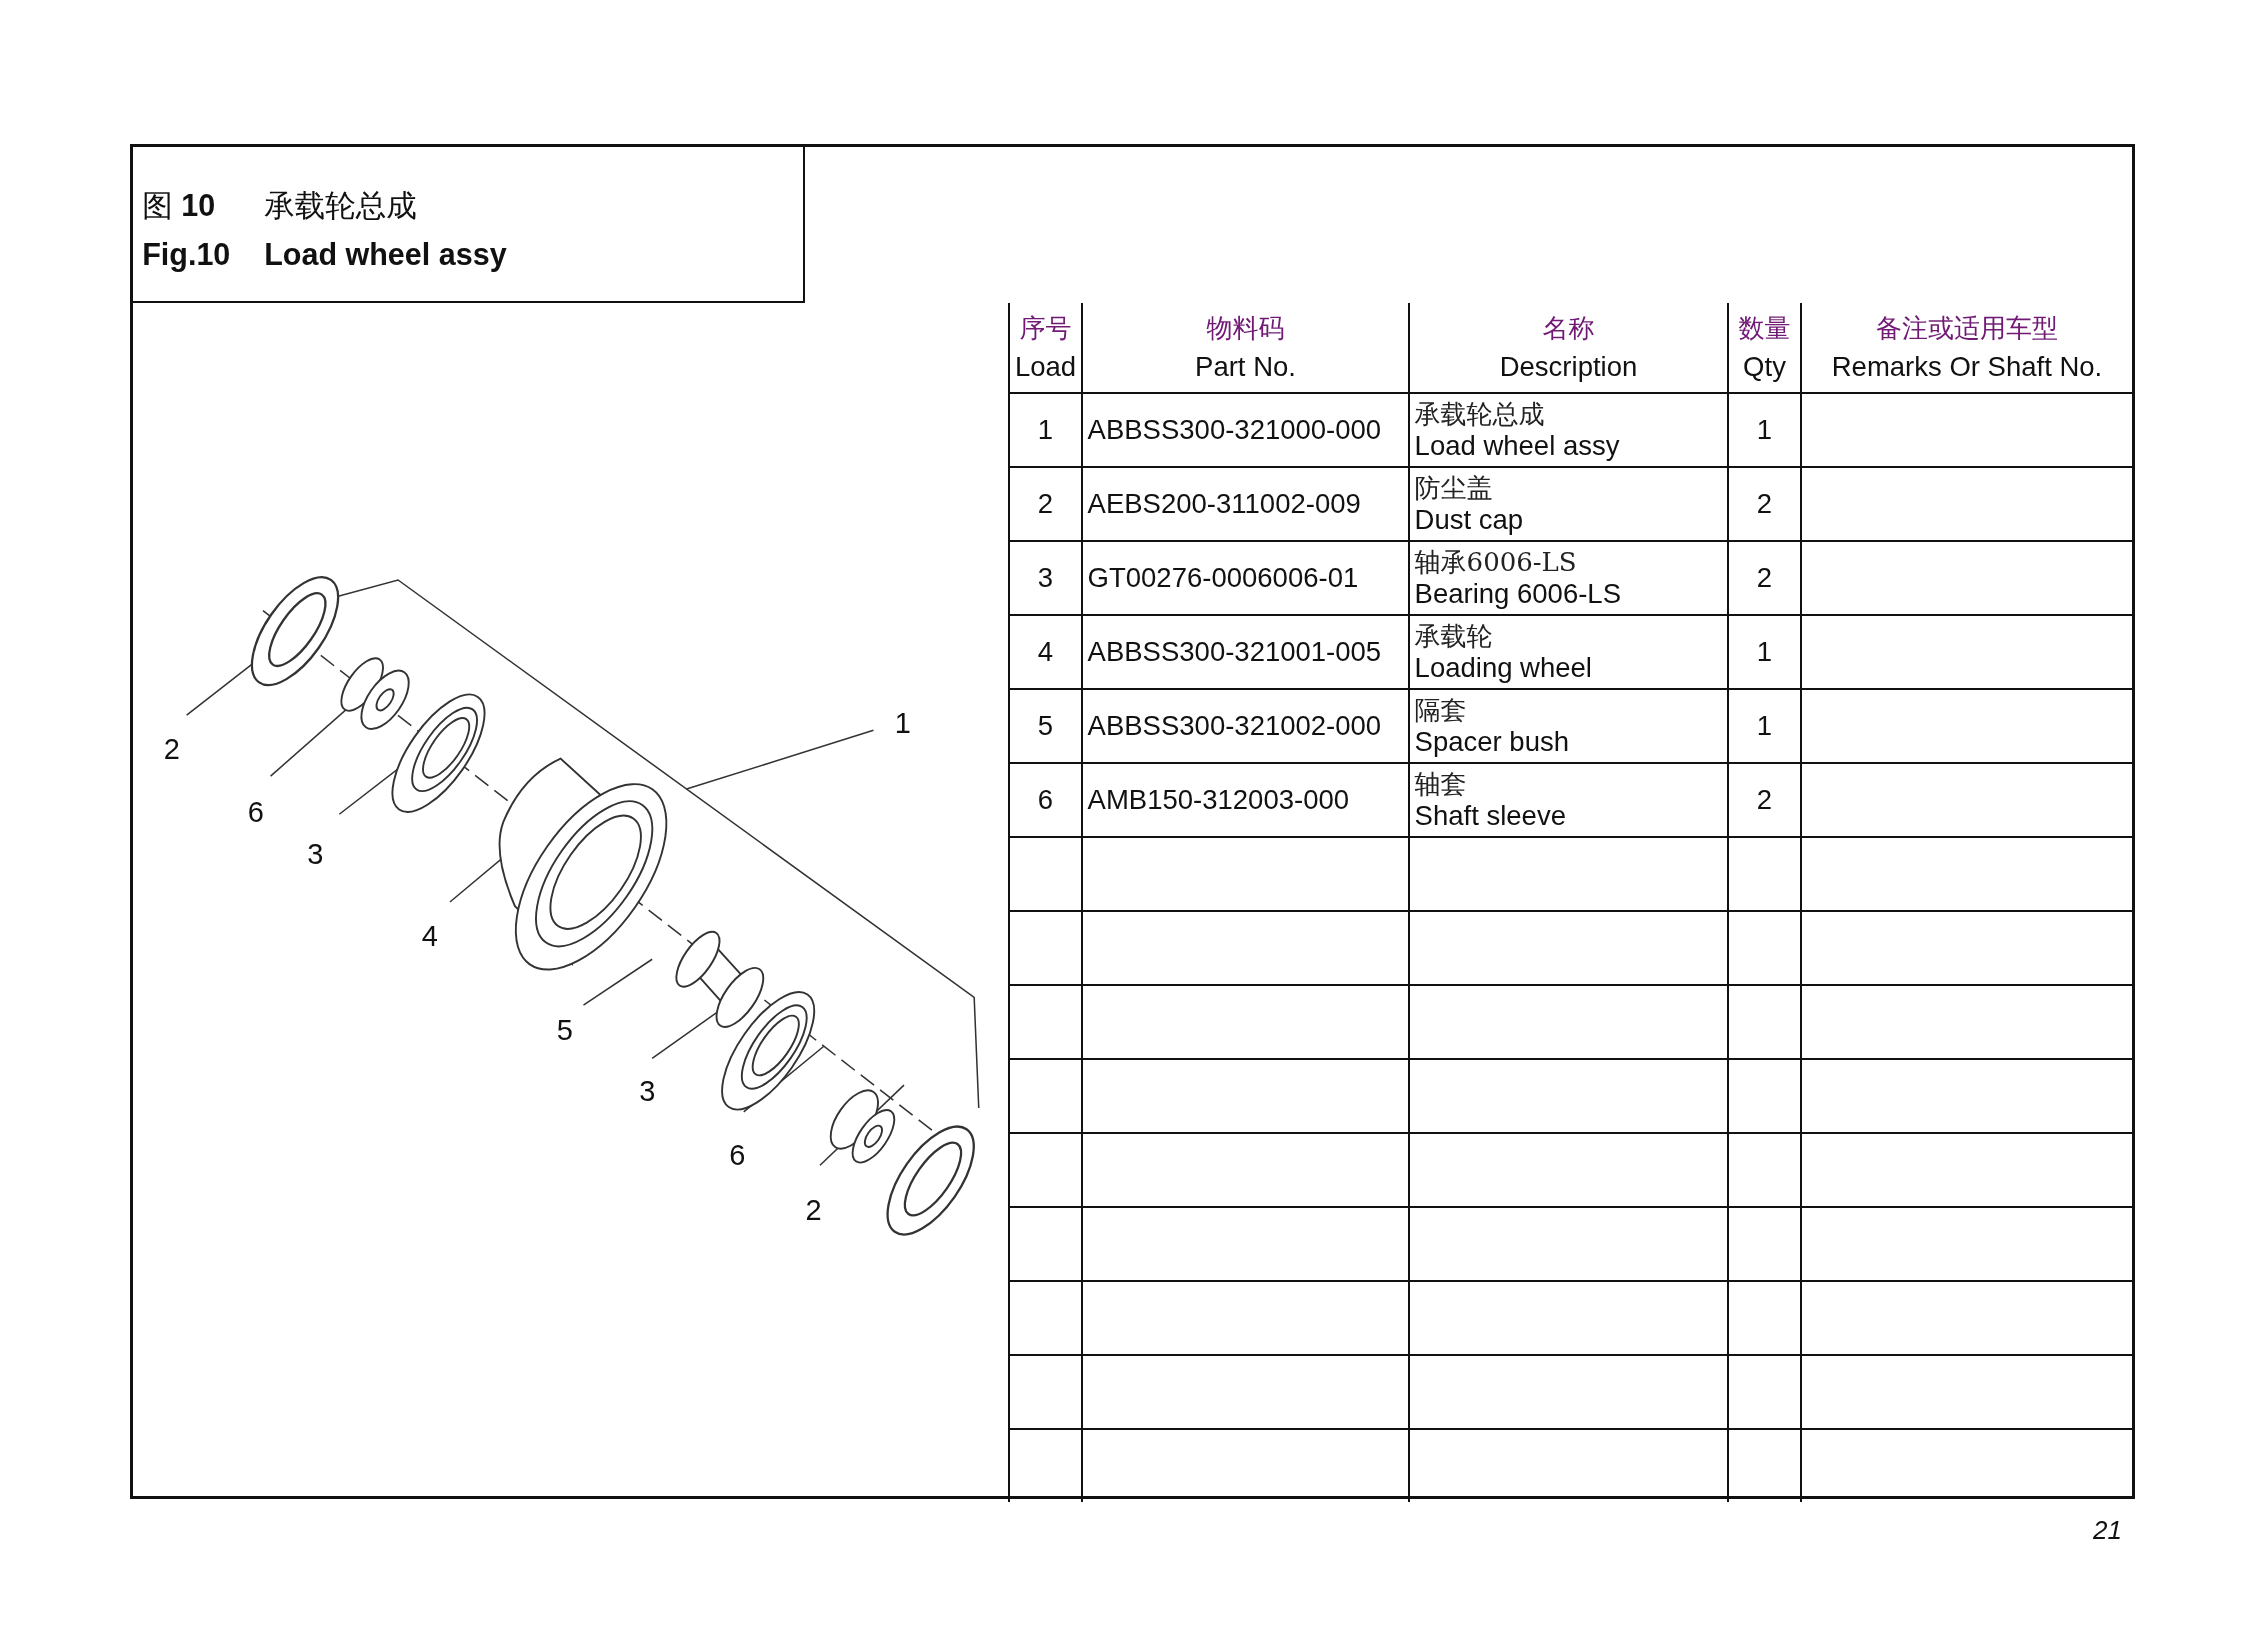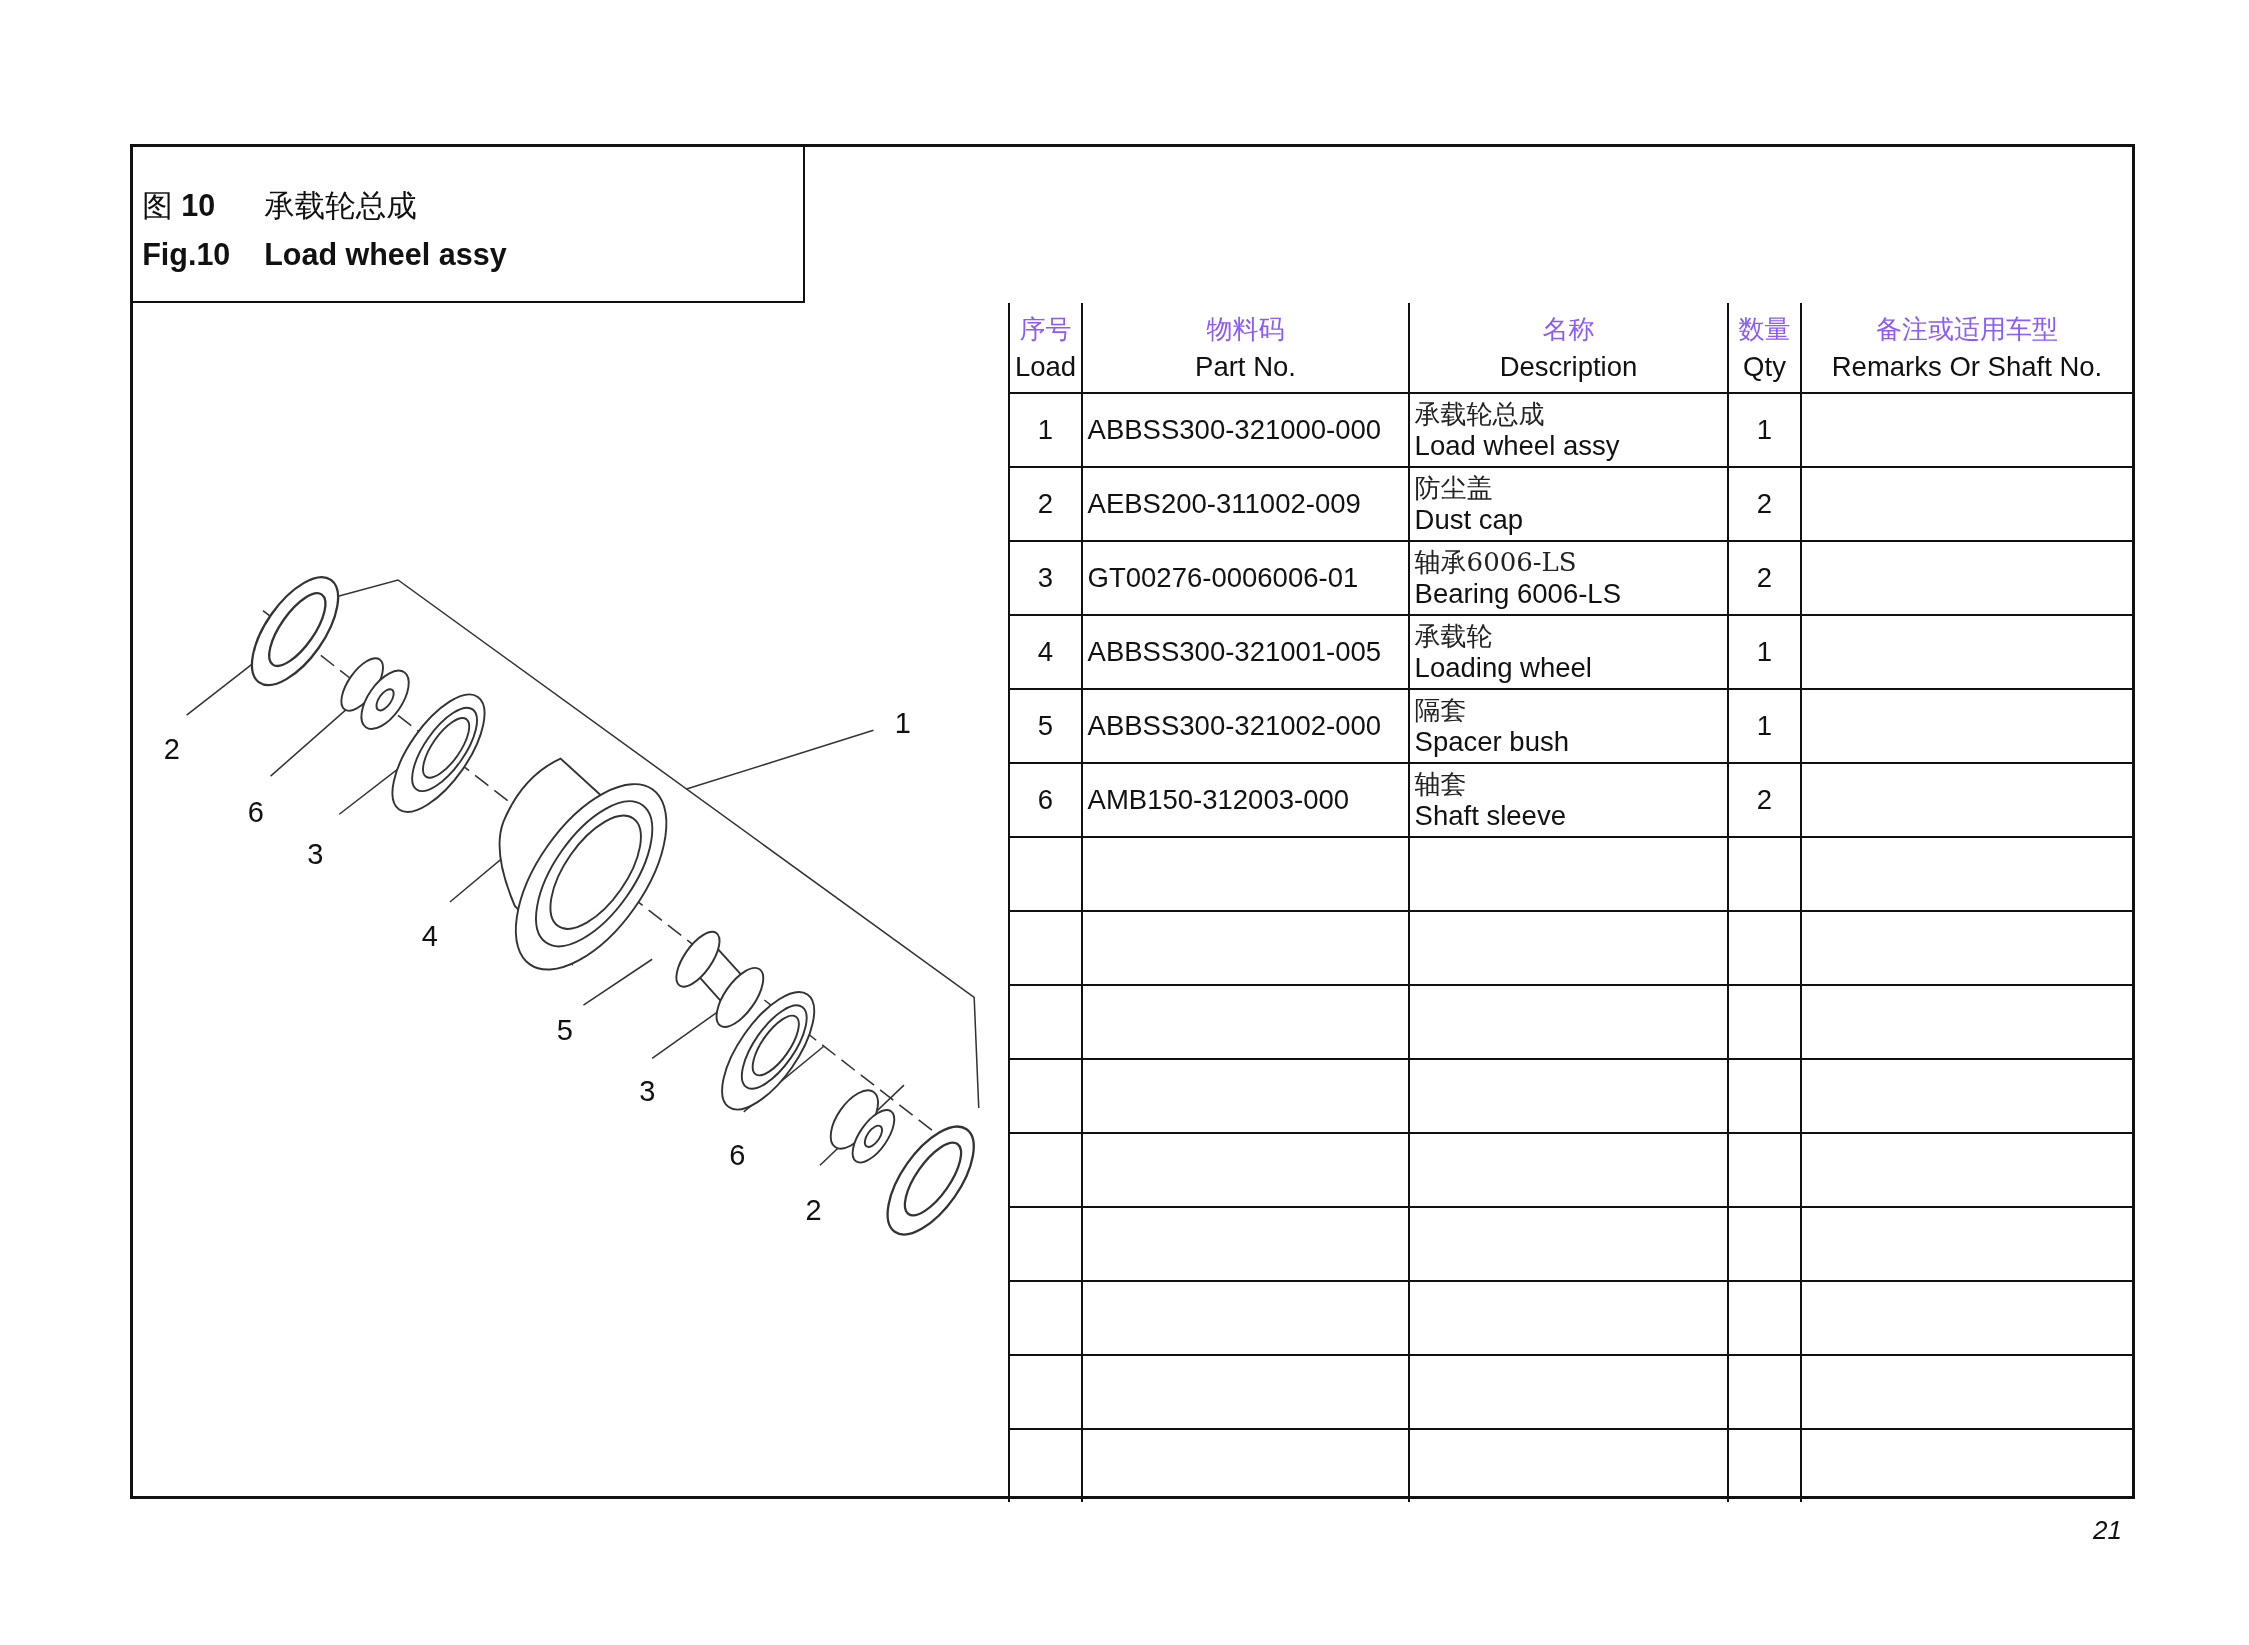--- a/index.html
+++ b/index.html
@@ -20,21 +20,21 @@
                font-size: 30.5px; letter-spacing: 0px; }
   .drawing { position: absolute; left: 0; top: 156px; width: 875px; height: 1195px; }
   .drawing svg { position: absolute; left: 0; top: 0; }
   .parts { position: absolute; left: 875px; top: 156px; right: 0; bottom: 0; }
   table.parts-table { border-collapse: collapse; width: 100%; height: 100%; table-layout: fixed; }
   .parts-table th, .parts-table td { border: 2.3px solid #111; padding: 0; font-weight: normal; }
   .parts-table tr:first-child th { border-top: none; }
   .parts-table tr th:last-child, .parts-table tr td:last-child { border-right: none; border-radius: 25px; }
   .parts-table tr:last-child td { border-bottom: none; }
   .parts-table th { height: 89px; text-align: center; font-size: 27.5px; line-height: 38px; }
-  .parts-table th .cn { display: block; font-family: Liberation Sans, sans-serif; font-size: 26px; color: #8b5cf6; }
+  .parts-table th .cn { display: block; font-family: Liberation Serif, serif; font-size: 26px; color: #701a75; }
   .parts-table td { height: 72px; font-size: 27.5px; line-height: 32px; }
   .c-item { text-align: center; }
   .c-part { padding-left: 4.6px !important; white-space: nowrap; }
   .c-desc { padding-left: 4.6px !important; }
   .c-desc .cn { display: block; font-family: "DejaVu Serif", serif; font-size: 26px; color: #222; }
   .c-desc .en { display: block; }
   .c-qty { text-align: center; }
   .page-number { position: absolute; left: 2093px; top: 1515px; font-size: 26px; font-style: italic; }
   .callout { font-family: "Liberation Sans", sans-serif; font-size: 38px; fill: #111; }
 </style>

